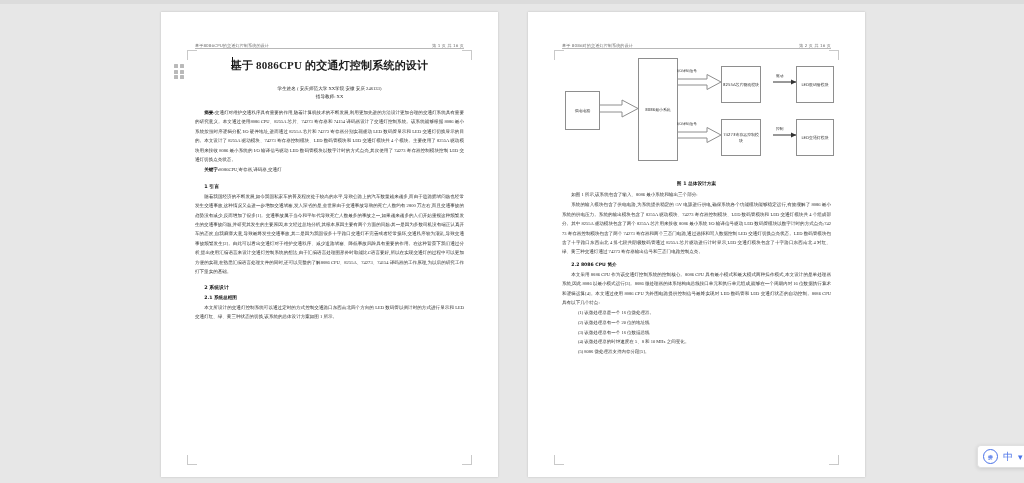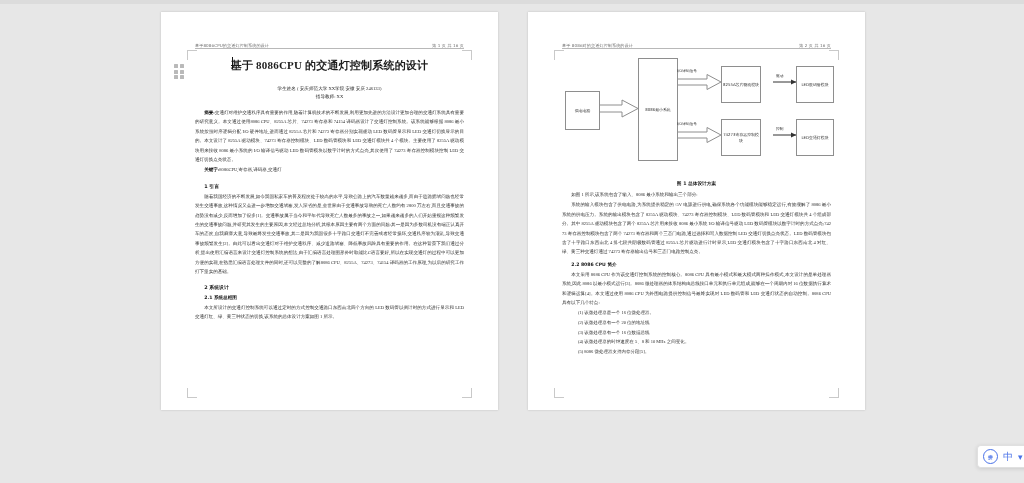--- a/index.html
+++ b/index.html
@@ -6,21 +6,21 @@
   body{
     width:1024px;height:483px;overflow:hidden;
     background:#e7e7e7;
     font-family:"Liberation Serif","DejaVu Serif",serif;
     position:relative;
   }
   .topbar{position:absolute;top:0;left:0;width:1024px;height:4px;background:#dcdcdc;}
   .stage{position:absolute;top:4px;left:0;width:1024px;height:479px;}
 
   .page{
-    position:absolute;top:8px;width:337px;height:398px;
+    position:absolute;top:8px;width:337px;height:465px;
     background:#ffffff;
     box-shadow:0 0 2px rgba(0,0,0,.18);
   }
   #page1{left:161px;}
   #page2{left:528px;}
 
   
   .cmark{position:absolute;width:9px;height:9px;pointer-events:none;}
   .cm-tl{border-left:1px solid #c9c9c9;border-top:1px solid #c9c9c9;left:26px;top:38px;}
   .cm-tr{border-right:1px solid #c9c9c9;border-top:1px solid #c9c9c9;right:26px;top:38px;}

